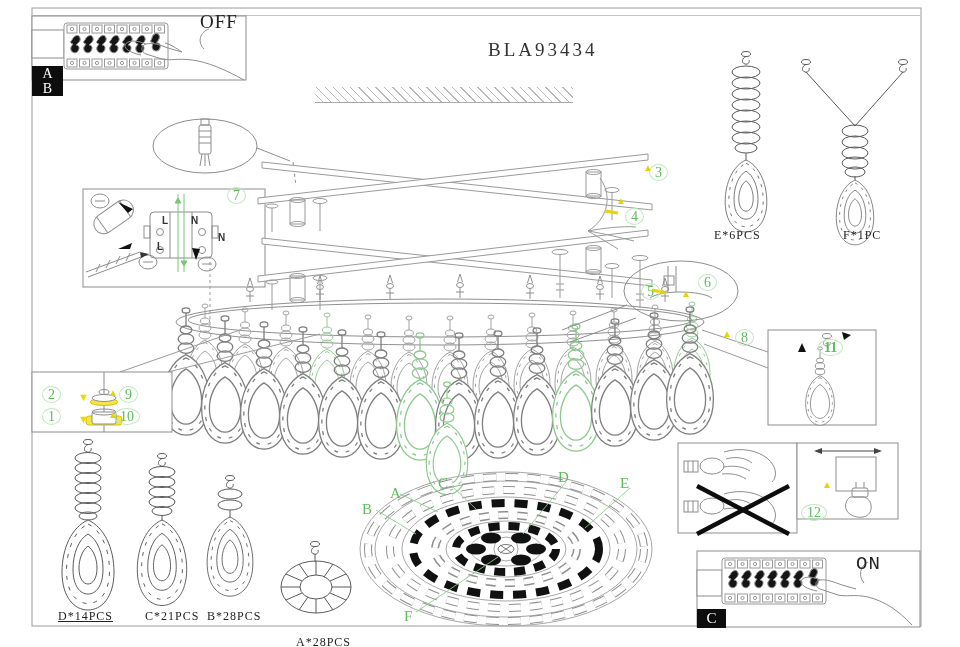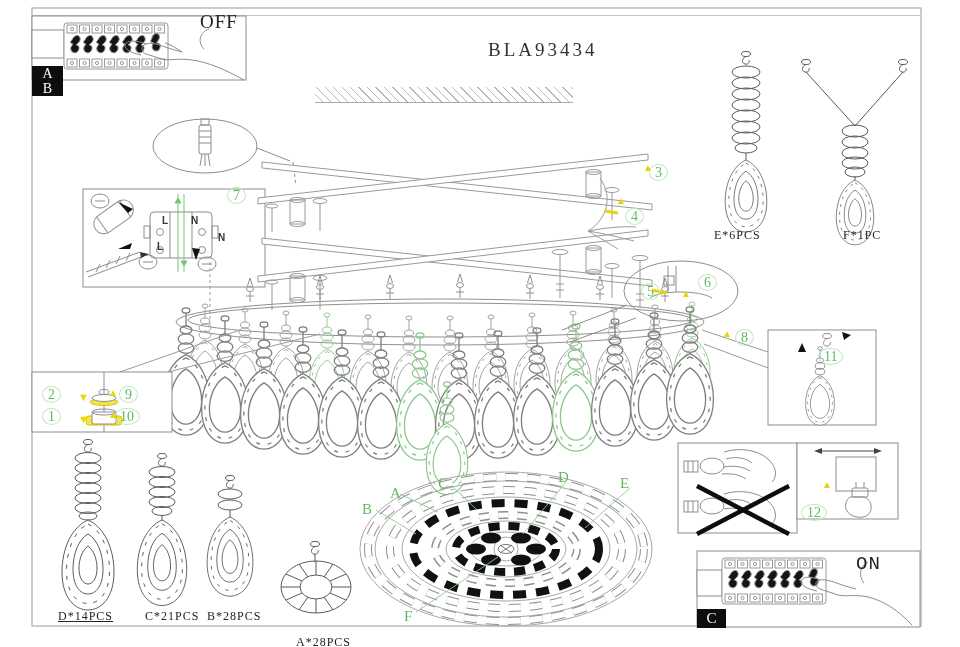--- a/index.html
+++ b/index.html
@@ -457,21 +457,21 @@
 <span class="badge" style="left:42px;top:408px;">1</span>
 <span class="badge" style="left:42px;top:386px;">2</span>
 <span class="badge" style="left:649px;top:164px;">3</span>
 <span class="badge" style="left:625px;top:208px;">4</span>
 <span class="badge" style="left:641px;top:283px;">5</span>
 <span class="badge" style="left:698px;top:274px;">6</span>
 <span class="badge" style="left:227px;top:187px;">7</span>
 <span class="badge" style="left:735px;top:329px;">8</span>
 <span class="badge" style="left:119px;top:386px;">9</span>
 <span class="badge" style="left:114px;top:408px;">10</span>
-<span class="badge" style="left:818px;top:348px;">11</span>
+<span class="badge" style="left:818px;top:339px;font-weight:bold;">11</span>
 <span class="badge" style="left:801px;top:504px;font-family:Liberation Serif, serif;">12</span>
 
 <span class="ytri" style="left:643px;top:163px;">▲</span>
 <span class="ytri" style="left:616px;top:196px;">▲</span>
 <span class="ytri" style="left:681px;top:289px;">▲</span>
 <span class="ytri" style="left:722px;top:329px;">▲</span>
 <span class="ytri" style="left:108px;top:388px;">▲</span>
 <span class="ytri" style="left:108px;top:410px;">▲</span>
 <span class="ytri" style="left:822px;top:480px;">▲</span>
 <span class="ydown" style="left:78px;top:392px;">▼</span>

